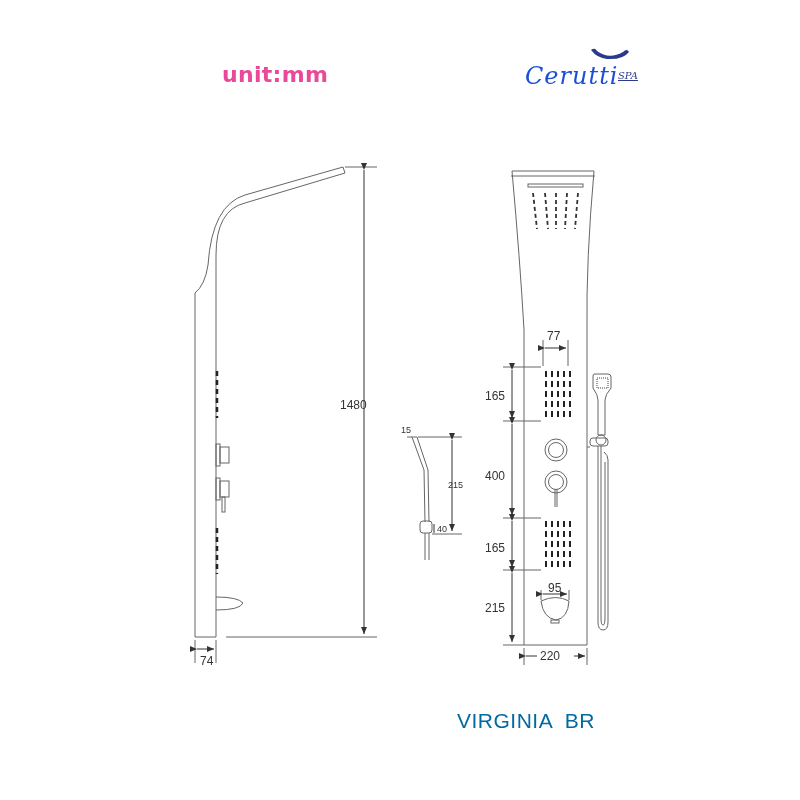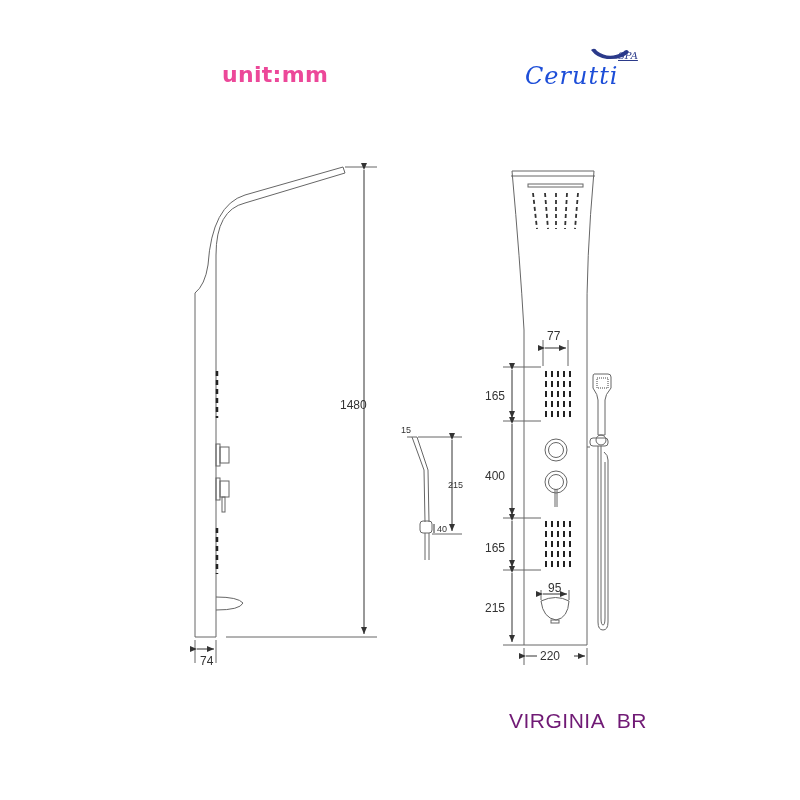--- a/index.html
+++ b/index.html
@@ -3,23 +3,23 @@
   <meta charset="utf-8">
   <style>
     html, body { margin: 0; padding: 0; background: #ffffff; }
     body { width: 800px; height: 800px; position: relative; overflow: hidden;
            font-family: "Liberation Sans", sans-serif; }
     .unit-label { position: absolute; left: 222px; top: 62px; font-size: 22px;
                   color: #ec4899; font-family: "DejaVu Sans", sans-serif; letter-spacing: 0.3px; font-weight: bold; }
     .brand { position: absolute; left: 525px; top: 50px; }
     .brand-name { position: absolute; left: 0; top: 12px; font-family: "DejaVu Serif", serif;
                   font-style: italic; font-size: 24px; color: #1d4ed8; letter-spacing: 1px; white-space: nowrap; }
-    .brand-spa { position: absolute; left: 93px; top: 0; font-family: "DejaVu Serif", serif;
+    .brand-spa { position: absolute; left: 93px; top: 20px; font-family: "DejaVu Serif", serif;
                  font-style: italic; font-size: 10px; color: #2b3a8a; text-decoration: underline; }
-    .model { position: absolute; left: 509px; top: 709px; font-size: 21px; color: #701a75;
+    .model { position: absolute; left: 457px; top: 709px; font-size: 21px; color: #0369a1;
              letter-spacing: 0.5px; white-space: pre; }
     svg.drawing { position: absolute; left: 0; top: 0; }
     .dim { font-family: "Liberation Sans", sans-serif; font-size: 12px; fill: #333; }
     .dim-sm { font-family: "Liberation Sans", sans-serif; font-size: 9px; fill: #333; }
   </style>
 </head>
 <body>
 
 <div class="unit-label">unit:mm</div>
 

